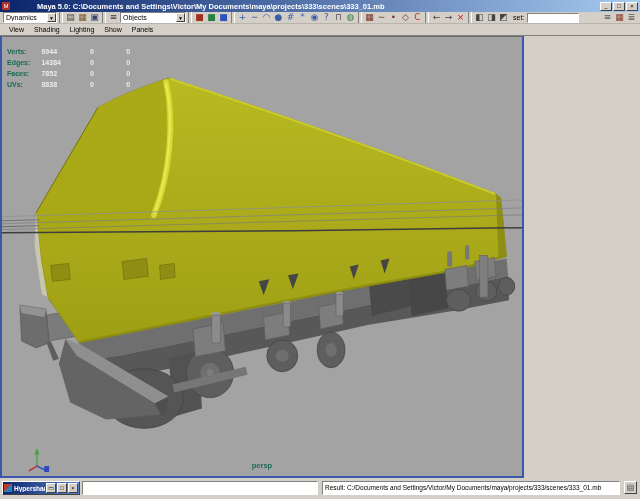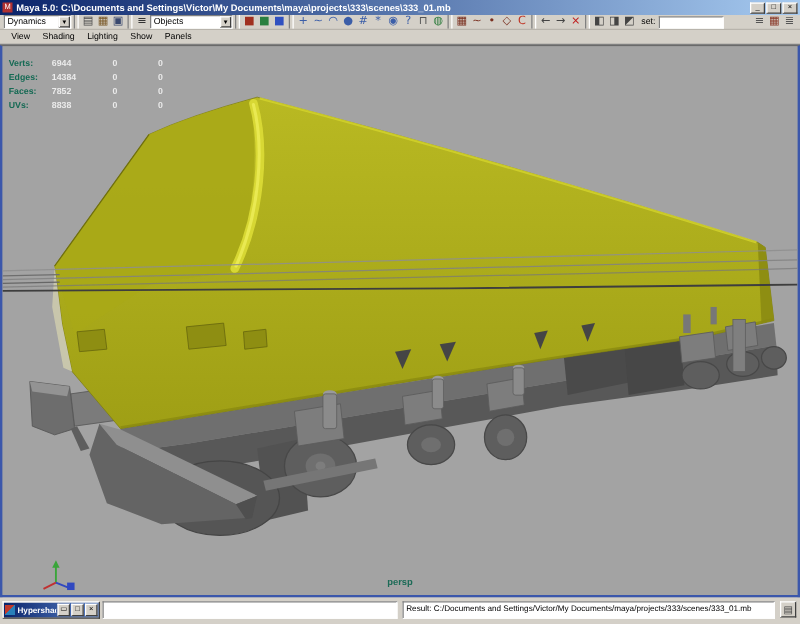--- a/index.html
+++ b/index.html
@@ -6,21 +6,21 @@
   html,body { width:640px; height:499px; overflow:hidden; background:#d4d0c8;
     font-family:"Liberation Sans", sans-serif; }
   #app { position:relative; width:640px; height:499px; background:var(--chrome,#d4d0c8); }
 
   
   .titlebar { position:absolute; left:0; top:0; width:640px; height:12px;
     background:linear-gradient(90deg, var(--titlebar-left,#0a246a), var(--titlebar-right,#a6caf0));
     display:flex; align-items:center; padding:0 2px; }
   .appicon { width:8px; height:8px; background:#b03030; color:#fff; font-size:6px; line-height:8px;
     text-align:center; margin-right:3px; flex:0 0 auto; }
-  .wtitle { color:#fff; font-size:7.5px; font-weight:bold; white-space:nowrap; overflow:hidden; flex:1; }
+  .wtitle { color:#fff; font-size:7.5px; font-weight:bold; white-space:nowrap; overflow:hidden; flex:1;margin-left:24px; }
   .winbtn { width:12px; height:9px; background:#d4d0c8; border:1px solid; border-color:#fff #404040 #404040 #fff;
     font-size:6px; line-height:7px; text-align:center; color:#000; margin-left:1px; flex:0 0 auto; cursor:pointer; }
 
   
   .toolbar { position:absolute; left:0; top:12px; width:640px; height:12px; background:var(--chrome,#d4d0c8);
     display:flex; align-items:center; padding:0 3px; gap:1px; border-bottom:1px solid #b8b4ac; overflow:hidden; }
   .combo { display:flex; align-items:center; height:11px; background:#fff;
     border:1px solid; border-color:#808080 #fff #fff #808080; font-size:7px; padding-left:2px; flex:0 0 auto; }
   .combo .cval { white-space:nowrap; overflow:hidden; }
   .combo .arrow { width:9px; height:9px; background:#d4d0c8; border:1px solid; border-color:#fff #404040 #404040 #fff;
@@ -34,21 +34,21 @@
   .setlabel { font-size:7px; color:#000; margin:0 2px 0 3px; }
   .setfield { width:52px; height:10px; border:1px solid; border-color:#808080 #fff #fff #808080;
     background:#fff; font-size:7px; }
 
   
   .panelmenu { position:absolute; left:0; top:24px; width:640px; height:12px; background:var(--chrome,#d4d0c8);
     display:flex; align-items:center; padding:0 4px; border-bottom:1px solid #808080; }
   .pmitem { font-size:7px; color:#000; padding:0 5px; cursor:pointer; white-space:nowrap; }
 
   
-  .viewport { position:absolute; left:0; top:36px; width:640px; height:442px;
+  .viewport { position:absolute; left:0; top:36px; width:524px; height:442px;
     border:2px solid var(--panel-border,#3b57ab); border-top:1px solid #6a6a6a;
     background:var(--viewport-bg,#a3a3a3); }
   .viewport svg { display:block; width:100%; height:100%; }
   .hud { position:absolute; left:5px; top:3px; }
   .hudrow { height:11px; white-space:nowrap; }
   .hudrow span { display:inline-block; font-size:7px; font-weight:bold; }
   .hud-label { width:30px; color:var(--hud-green,#156a54); }
   .hud-v1 { width:44px; color:#ececec; }
   .hud-v2 { width:32px; color:#ececec; }
   .hud-v3 { width:16px; color:#ececec; }

